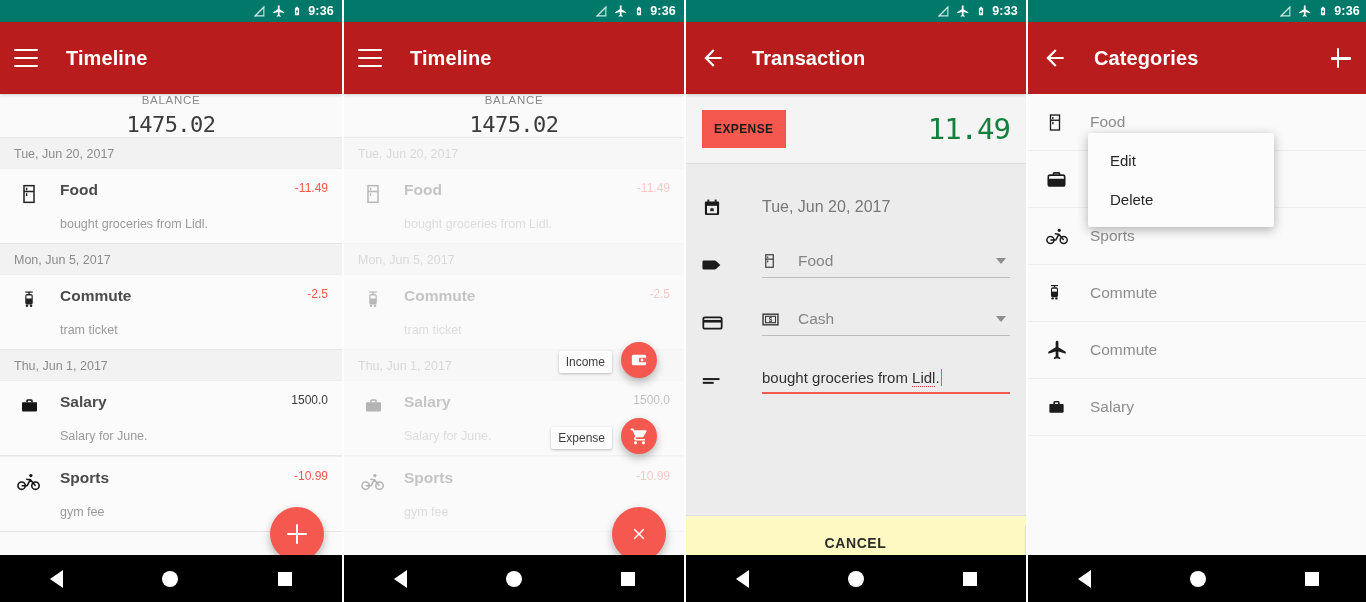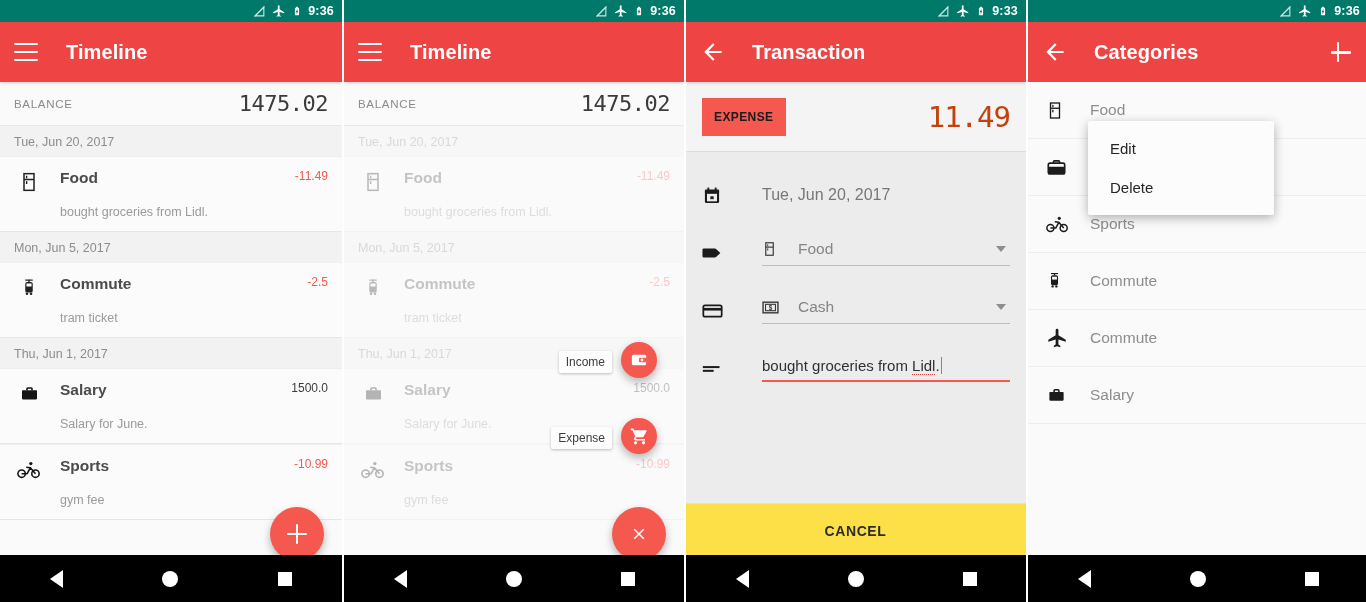--- a/index.html
+++ b/index.html
@@ -37,22 +37,22 @@
   .statusbar .sb-time {
     font-size: 12.5px;
     font-weight: bold;
     letter-spacing: .2px;
     color: #fff;
   }
   .sb-ico { display:block; }
 
   
   .appbar {
-    height: 60px;
-    background: #ef4444;
+    height: 72px;
+    background: #b91c1c;
     display: flex;
     align-items: center;
     padding: 0 14px;
     color: #fff;
     position: relative;
     box-shadow: 0 1px 3px rgba(0,0,0,.18);
   }
   .appbar .nav-ico {
     width: 26px; height: 26px;
     display: flex; flex-direction: column; justify-content: center;
@@ -77,20 +77,21 @@
   .appbar .plus-btn::before { left:3px; top:12px; width:20px; height:2.5px; }
   .appbar .plus-btn::after  { top:3px; left:8.7px; height:20px; width:2.5px; }
 
   
   .balance {
     height: 44px;
     background: #fafafa;
     display:flex; align-items:center; justify-content:space-between;
     padding: 0 14px;
     border-bottom: 1px solid #e8e8e8;
+    flex-direction: column;
   }
   .balance .lbl { font-size: 11.5px; color:#8a8a8a; letter-spacing:.7px; }
   .balance .amt { font-size: 22px; color:#3b3b3b; font-family:"DejaVu Sans Mono", monospace; letter-spacing:-.5px;}
 
   
   .list { background:#f0f0f0; }
   .date-head {
     padding: 9px 14px 7px 14px;
     font-size: 12.5px;
     color: #8c8c8c;
@@ -159,21 +160,21 @@
   .type-badge {
     background:#F4584F;
     color:#1b1b1b;
     font-size: 12px;
     font-weight:bold;
     letter-spacing:.4px;
     padding: 13px 12px;
     line-height:1;
   }
   .big-amount {
-    font-size: 29px; color:#c2410c;
+    font-size: 29px; color:#15803d;
     font-family:"DejaVu Sans Mono", monospace;
     letter-spacing: -1px;
   }
   .form { padding: 14px 0 0 0; flex:1; }
   .field {
     display:flex; align-items:center;
     padding: 0 16px;
     height: 58px;
   }
   .field .f-ico { width:34px; min-width:34px; display:flex; align-items:center; }
@@ -190,21 +191,21 @@
   .caret { width:0;height:0;border-left:5.5px solid transparent;border-right:5.5px solid transparent;border-top:6px solid #8e8e8e;margin-right:4px;}
   .note-line {
     border-bottom: 2px solid #F4584F;
     padding-bottom: 6px;
     display:flex; align-items:center;
   }
   .note-txt { font-size: 15px; color:#303030; }
   .spell { border-bottom: 1px dotted #d44; }
   .caretbar { display:inline-block; width:1.5px; height:17px; background:#F4584F; vertical-align:-3px; margin-left:1px;}
   .actions {
-    height: 54px; background:#fde047;
+    height: 54px; background:#fef9c3;
     display:flex; align-items:stretch; border-top:1px solid #e0e0e0;
   }
   .actions .act {
     flex:1; display:flex; align-items:center; justify-content:center;
     font-size: 14px; font-weight:bold; letter-spacing:.6px; color:#2c2c2c;
     cursor:pointer;
   }
   .actions .divider { width:1px; background:#d9d9d9; margin: 10px 0; }
 
   

